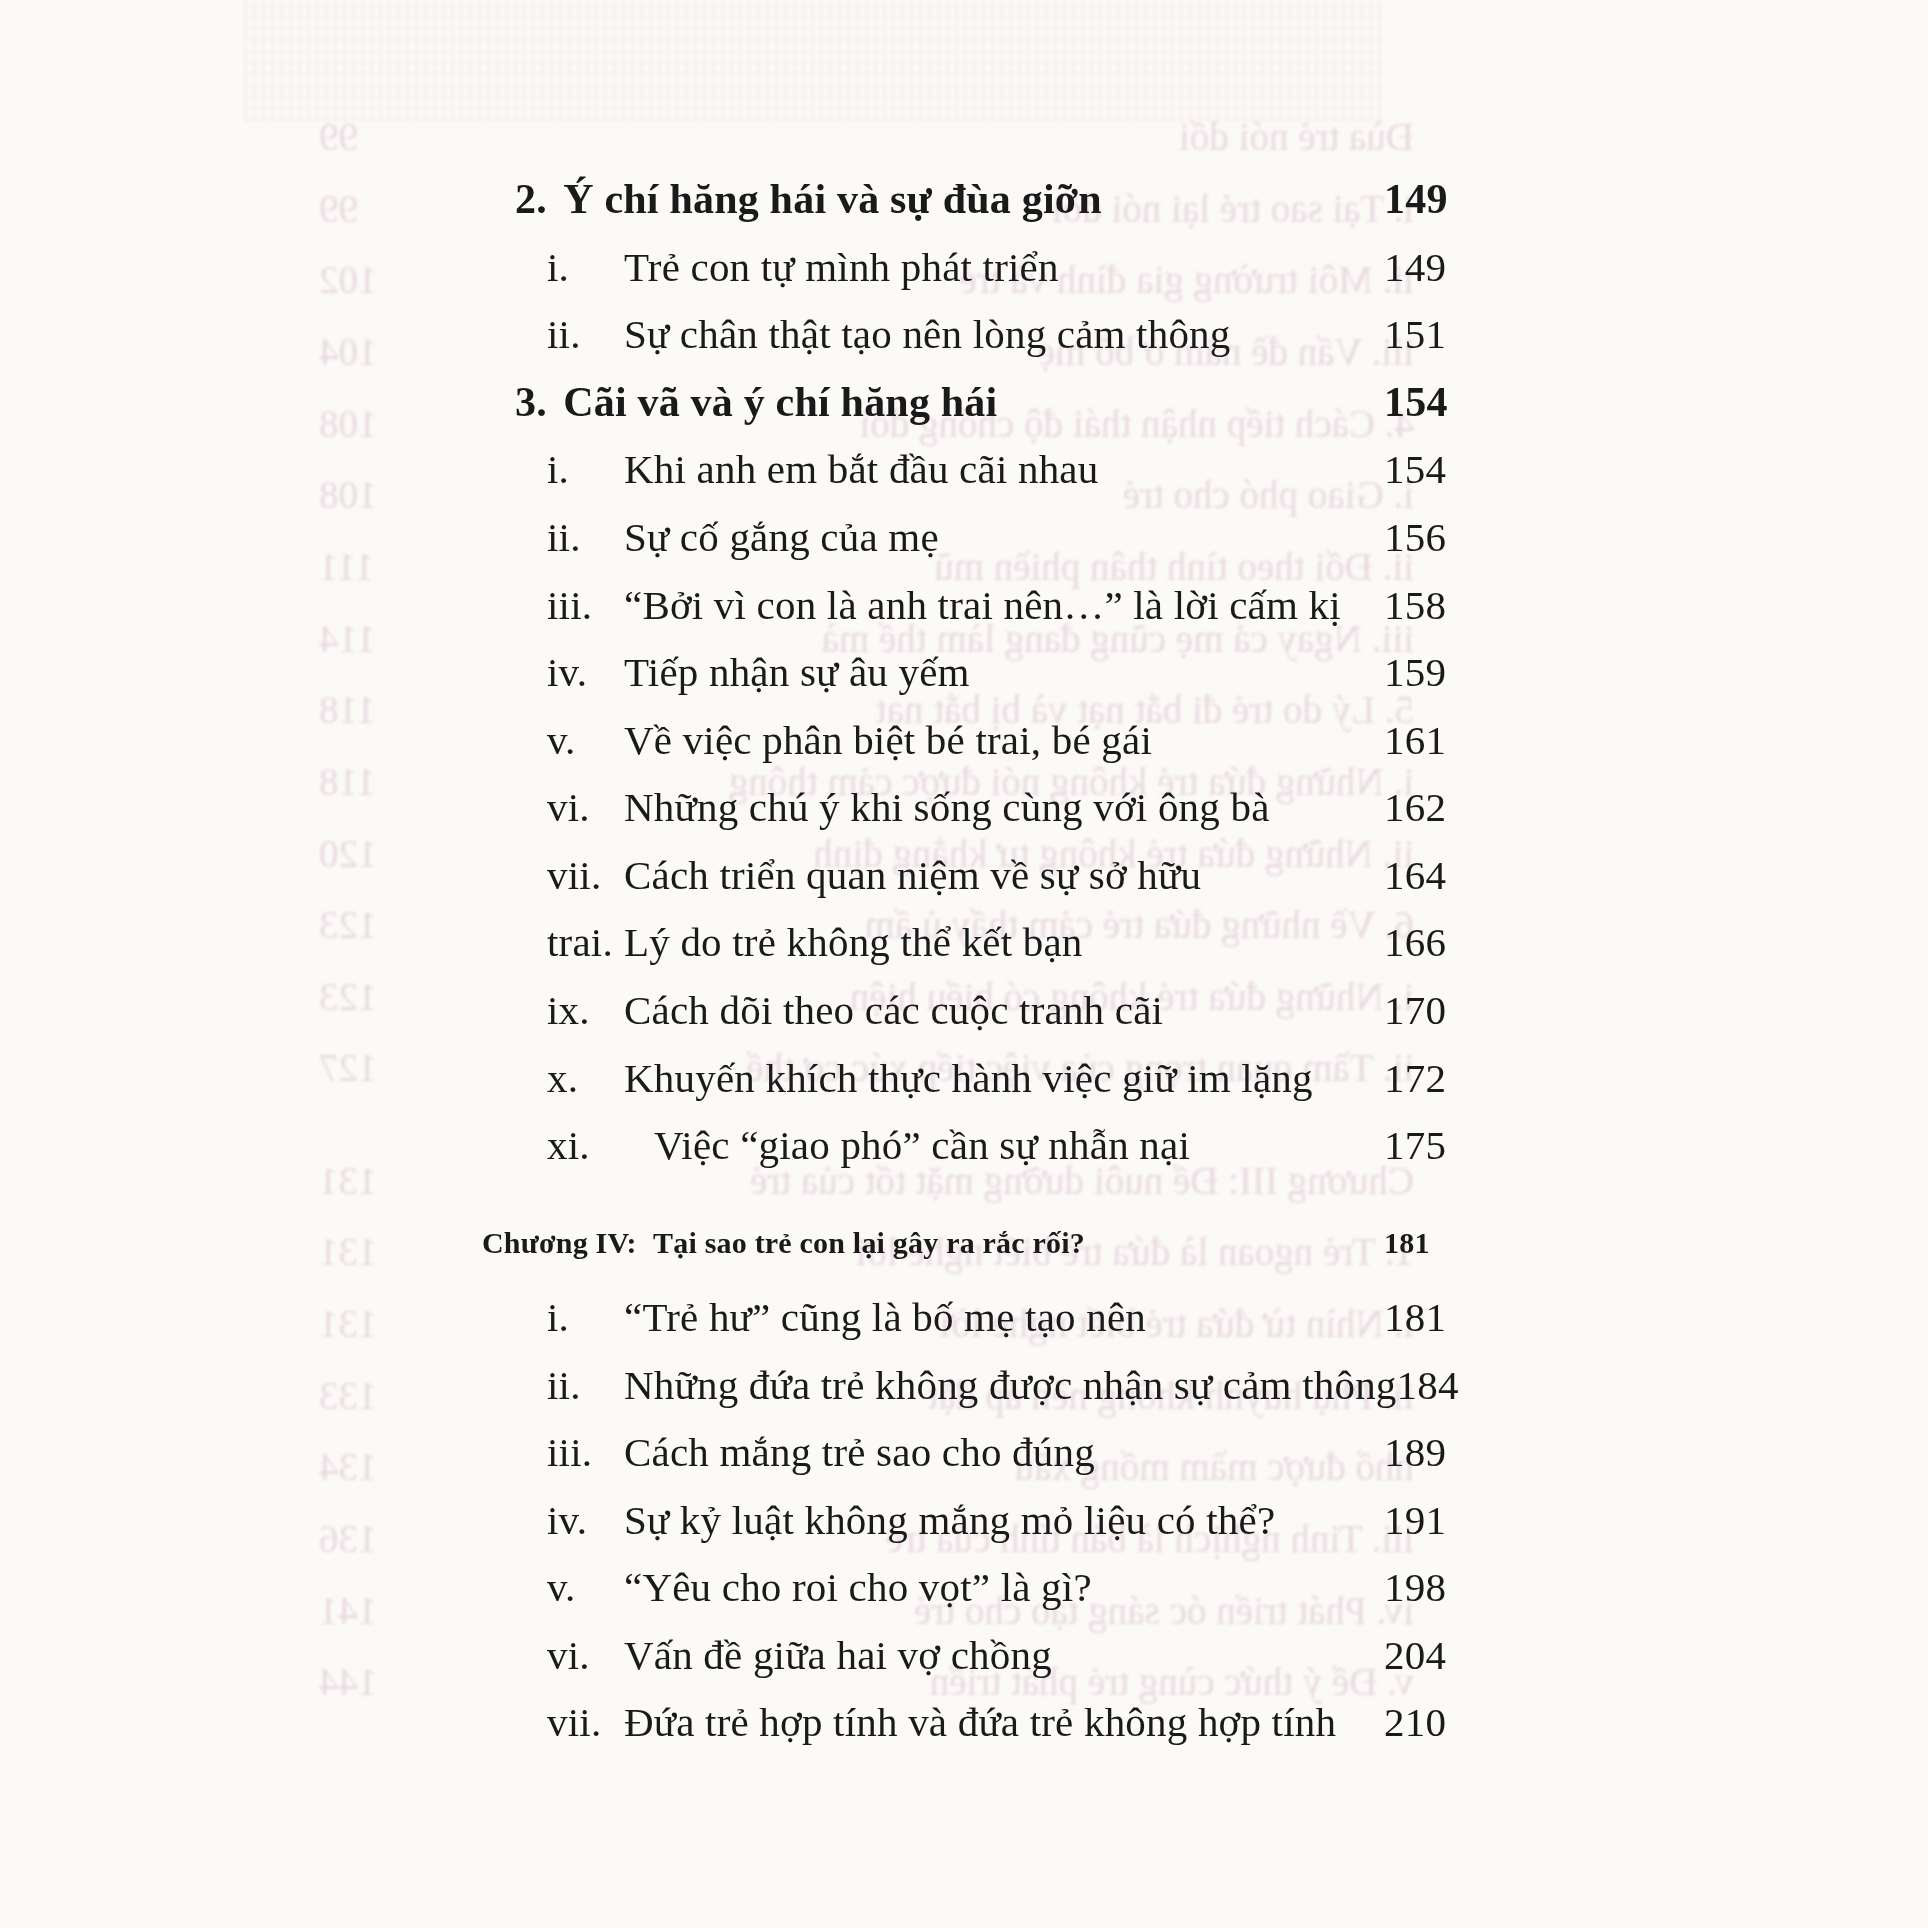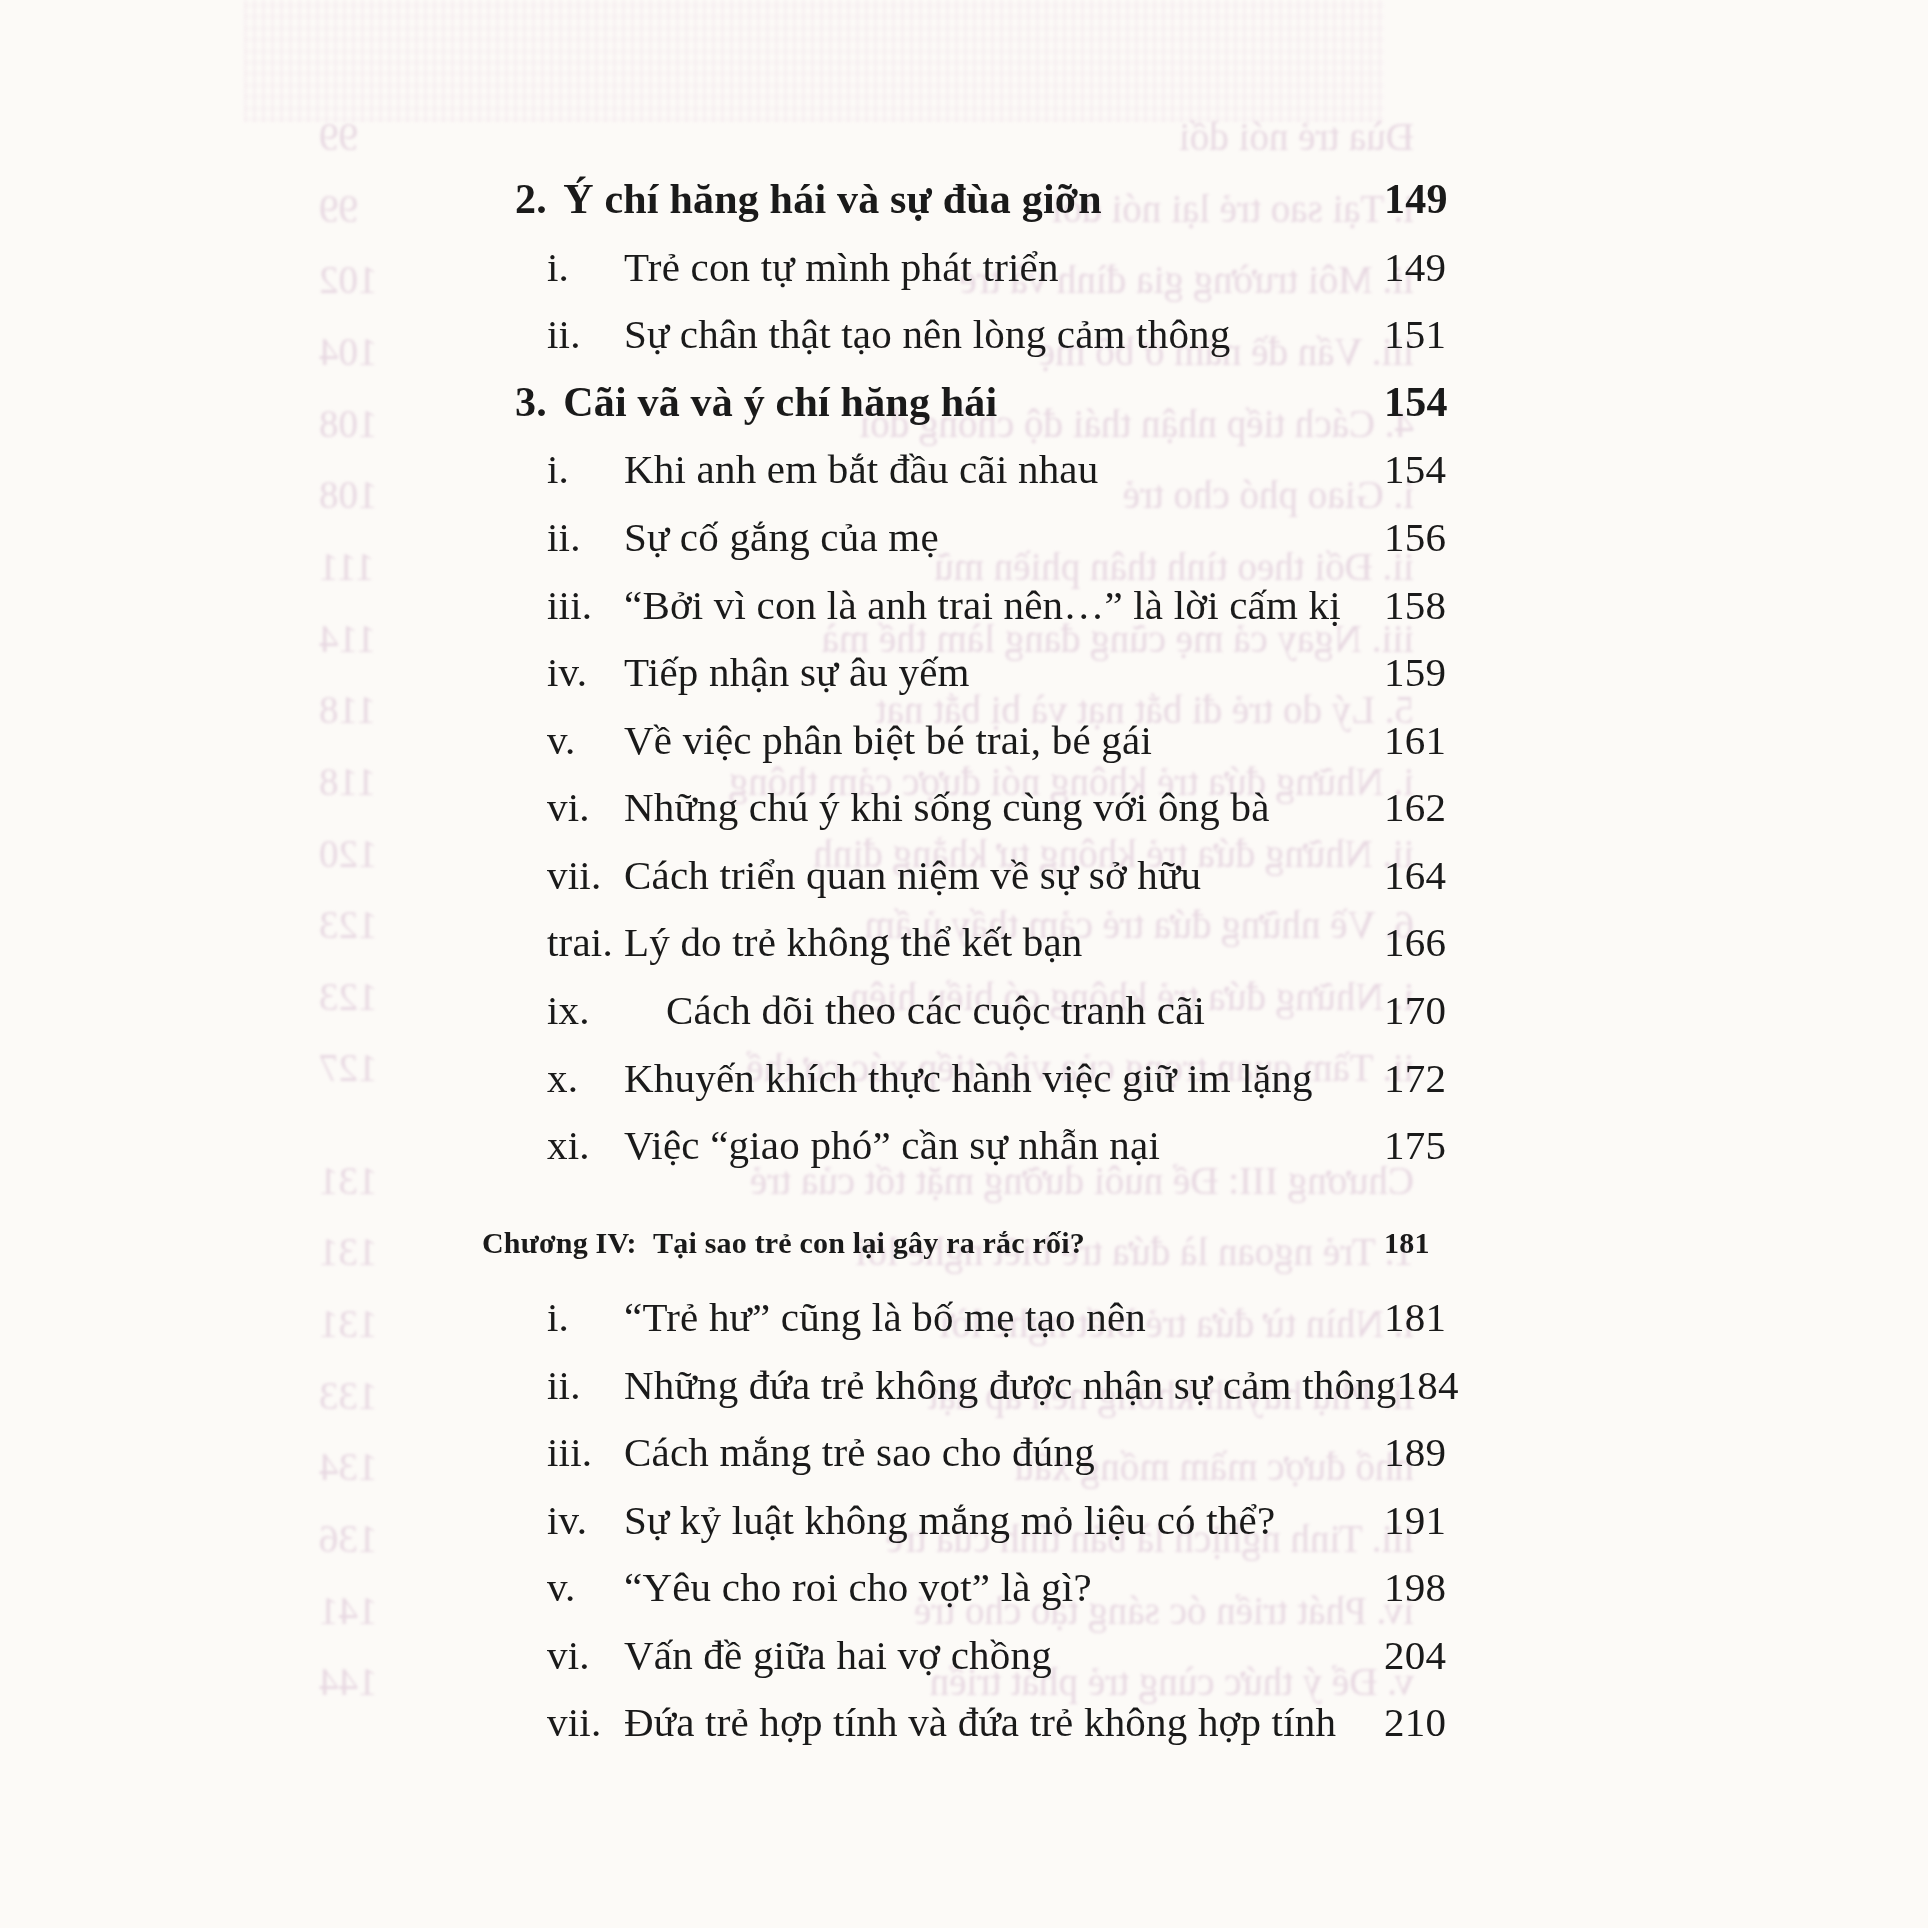--- a/index.html
+++ b/index.html
@@ -203,31 +203,31 @@
       <div class="row item" style="top: 851px;">
         <span class="label">vii.</span>
         <span class="title">Cách triển quan niệm về sự sở hữu</span>
         <span class="pagenum">164</span>
       </div>
       <div class="row item" style="top: 918px;">
         <span class="label">trai.</span>
         <span class="title">Lý do trẻ không thể kết bạn</span>
         <span class="pagenum">166</span>
       </div>
-      <div class="row item" style="top: 986px; gap: 42px;">
+      <div class="row item" style="top: 986px;">
         <span class="label">ix.</span>
         <span class="title">Cách dõi theo các cuộc tranh cãi</span>
         <span class="pagenum">170</span>
       </div>
       <div class="row item" style="top: 1054px;">
         <span class="label">x.</span>
         <span class="title">Khuyến khích thực hành việc giữ im lặng</span>
         <span class="pagenum">172</span>
       </div>
-      <div class="row item" style="top: 1121px;">
+      <div class="row item" style="top: 1121px; gap: 30px;">
         <span class="label">xi.</span>
         <span class="title">Việc “giao phó” cần sự nhẫn nại</span>
         <span class="pagenum">175</span>
       </div>
       <div class="row chapter" style="top: 1225px;">
         <span class="label">Chương IV:</span>
         <span class="title">Tại sao trẻ con lại gây ra rắc rối?</span>
         <span class="pagenum">181</span>
       </div>
       <div class="row item" style="top: 1293px;">

